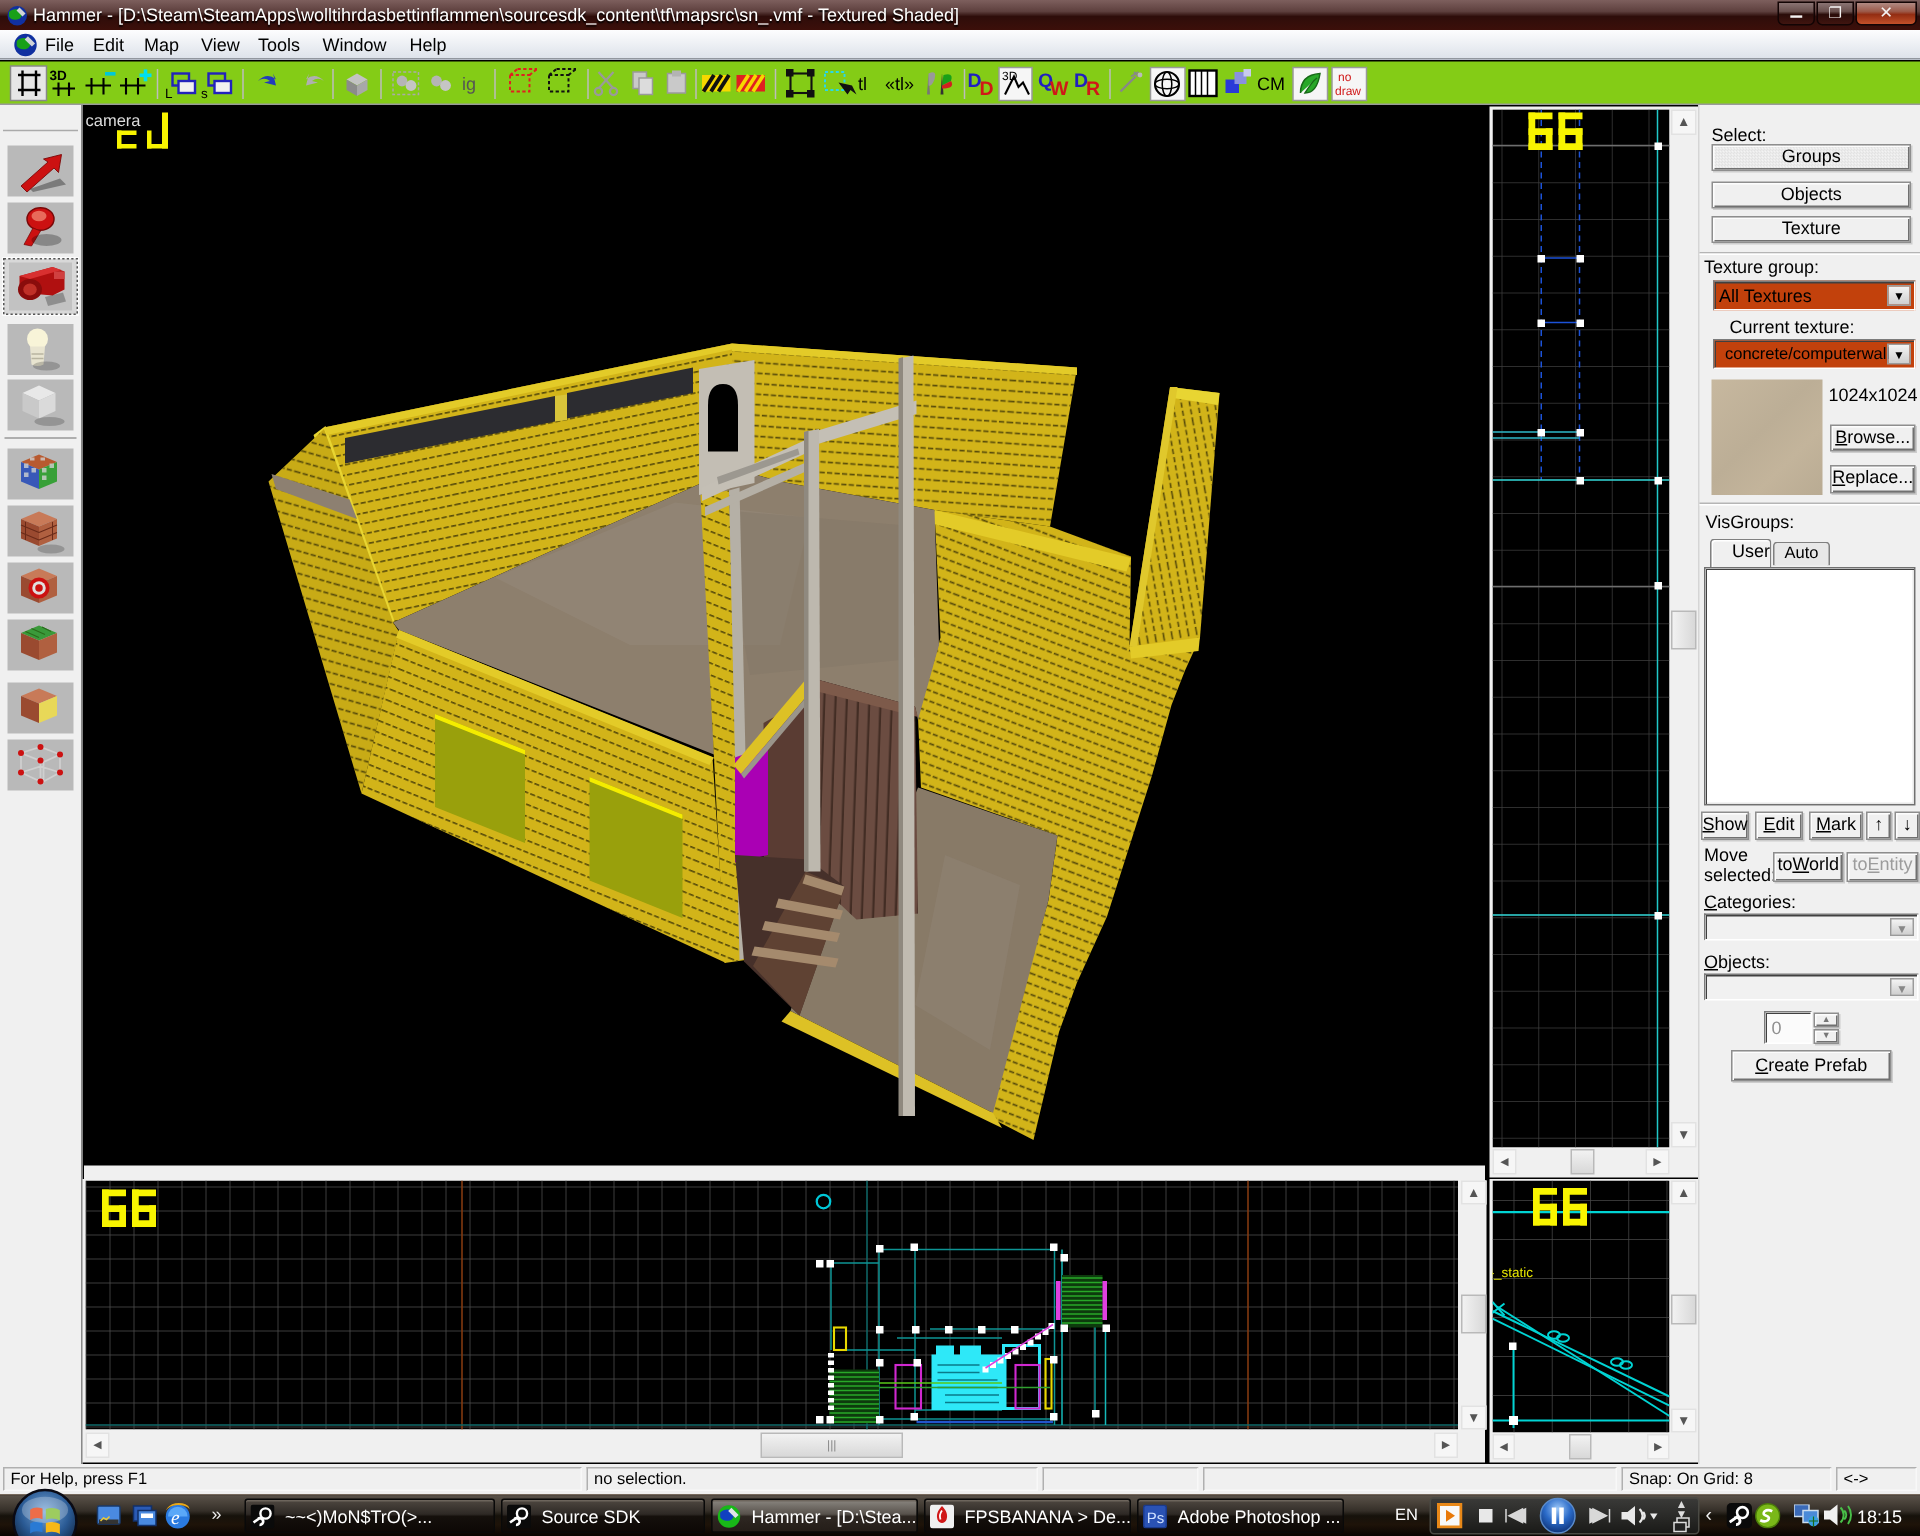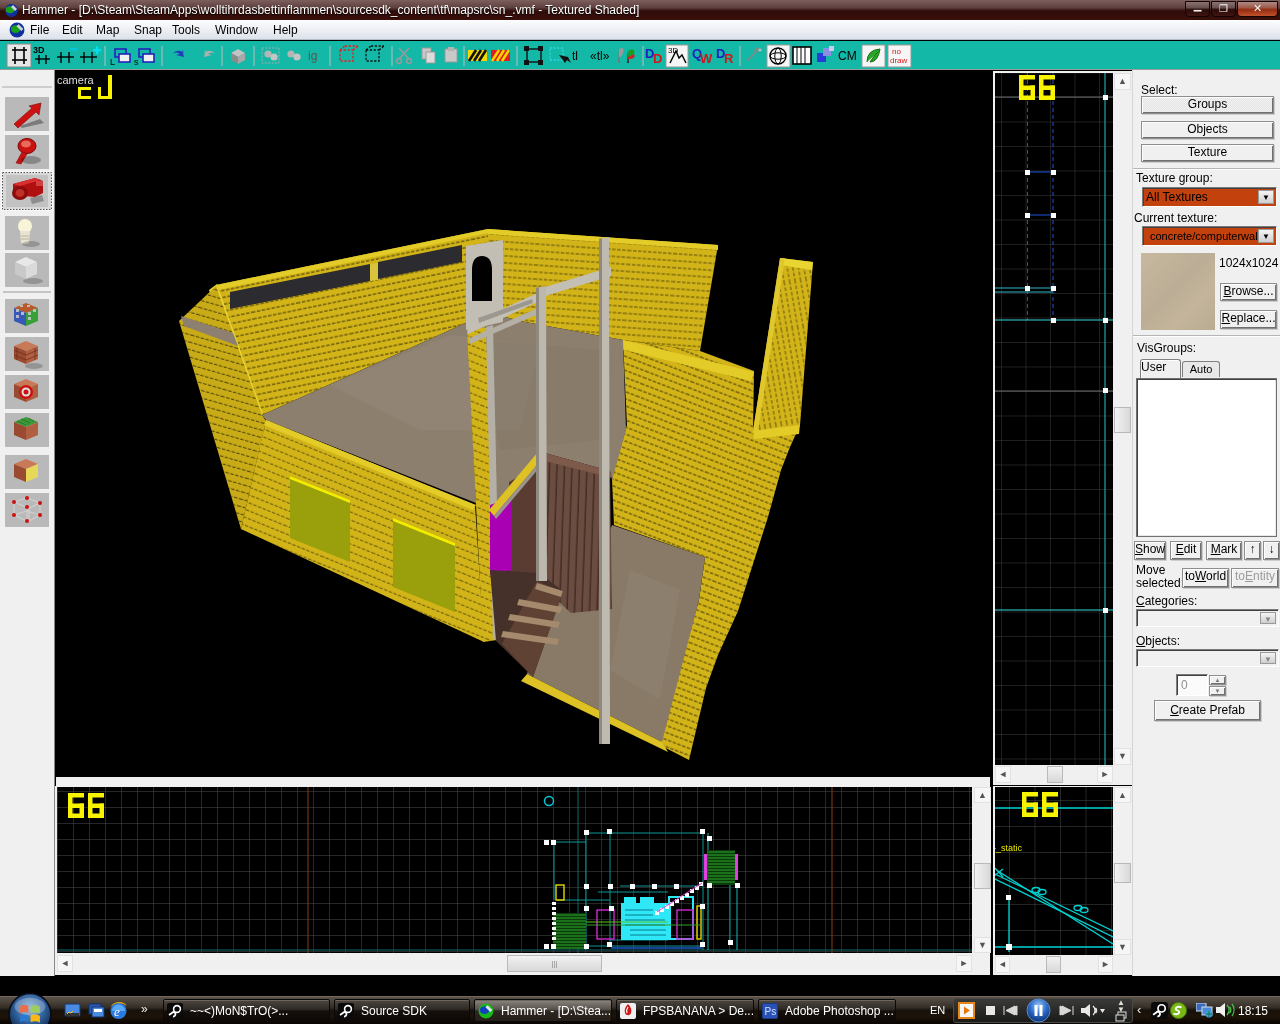--- a/index.html
+++ b/index.html
@@ -7,21 +7,21 @@
 
 #title{left:0;top:0;width:1280px;height:20px;background:linear-gradient(#7d5f5d 0%,#5e403e 38%,#2e0d0a 55%,#3c0f0a 100%);color:#fff;font-size:12px}
 #title .txt{position:absolute;left:22px;top:3px;text-shadow:0 1px 1px #000}
 .winbtn{position:absolute;top:1px;height:16px;border:1px solid #120404;border-radius:0 0 4px 4px;background:linear-gradient(#8a7473 0%,#69504e 40%,#2a0c09 55%,#401510 100%)}
 #btnmin{left:1185px;width:25px}#btnmax{left:1211px;width:25px}#btncls{left:1237px;width:41px;background:linear-gradient(#b08a83 0%,#9c5a4a 40%,#932d12 55%,#c2512a 100%)}
 .winbtn span{position:absolute;left:0;right:0;text-align:center;color:#f4f2f2;font-size:10px;top:1px}
 
 #menubar{left:0;top:20px;width:1280px;height:20px;background:linear-gradient(#fdfdfe,#dde2ea);border-bottom:1px solid #b6bcc7;font-size:12px;color:#000}
 #menubar .mi{position:absolute;top:3px}
 
-#toolbar{left:0;top:41px;width:1280px;height:29px;background:#14b8a6;border-bottom:1px solid #9a9a9a}
+#toolbar{left:0;top:41px;width:1280px;height:29px;background:#84cc16;border-bottom:1px solid #9a9a9a}
 
 #palette{left:0;top:70px;width:55px;height:906px;background:#f0f0f0;border-right:1px solid #888}
 
 .vp{background:#000}
 #vp3d{left:56px;top:71px;width:934px;height:706px}
 #gap3d{left:56px;top:777px;width:934px;height:10px;background:#f0f0f0}
 #vpTR{left:993px;top:71px;width:139px;height:714px;background:#f0f0f0}
 #vpBL{left:55px;top:786px;width:935px;height:189px;background:#f0f0f0}
 #vpBR{left:993px;top:786px;width:139px;height:189px;background:#f0f0f0}
 
@@ -66,21 +66,21 @@
   </div>
   <div class="abs" id="menubar">
     <svg class="abs" style="left:9px;top:2px" width="16" height="16" viewBox="0 0 15 15">
         <circle cx="7.5" cy="7.5" r="7" fill="#1030a0"></circle>
         <path d="M2 5 C4 3 7 2.5 9 4 C11 5 11 8 9 9.5 C6 11 3 10 2 8 Z" fill="#18a018"></path>
         <path d="M9 2 L13.5 6.5 L11.5 8.5 L7 4 Z" fill="#cfd3d8"></path>
       </svg>
     <span class="mi" style="left:30px">File</span>
       <span class="mi" style="left:62px">Edit</span>
       <span class="mi" style="left:96px">Map</span>
-      <span class="mi" style="left:134px">Snap</span>
+      <span class="mi" style="left:134px">View</span>
       <span class="mi" style="left:172px">Tools</span>
       <span class="mi" style="left:215px">Window</span>
       <span class="mi" style="left:273px">Help</span>
   </div>
   <div class="abs" id="toolbar">
    <svg width="1280" height="29" viewBox="0 0 1280 29">
 
     <rect x="7" y="3" width="24" height="23" fill="#e6e6e6" stroke="#888"></rect>
     <g stroke="#000" stroke-width="1.6">
           <line x1="12" y1="9" x2="27" y2="9"></line>
@@ -734,29 +734,29 @@
    </div>
   </div>
   <div class="abs" id="rpanel">
     <div class="rp" style="left:8px;top:13px">Select:</div>
     <div class="btn3d" style="left:8px;top:26px;width:133px;height:18px;background:repeating-conic-gradient(#f4f4f4 0% 25%,#e2e2e2 0% 50%) 0 0/2px 2px">Groups</div>
     <div class="btn3d" style="left:8px;top:51px;width:133px;height:18px">Objects</div>
     <div class="btn3d" style="left:8px;top:74px;width:133px;height:18px">Texture</div>
     <div class="groove" style="left:0;top:98px;width:148px"></div>
     <div class="rp" style="left:3px;top:101px">Texture group:</div>
     <div class="sunk" style="left:9px;top:117px;width:135px;height:20px;font-size:12px;padding:2px 3px">All Textures<span class="cmbarrow">▼</span></div>
-    <div class="rp" style="left:1px;top:141px">Current texture:</div>
+    <div class="rp" style="left:20px;top:141px">Current texture:</div>
     <div class="sunk" style="left:9px;top:156px;width:135px;height:20px;font-size:11px;padding:3px 3px 2px 7px;white-space:nowrap;overflow:hidden">concrete/computerwalll<span class="cmbarrow">▼</span></div>
     <div class="rp" style="left:8px;top:183px;width:74px;height:77px;background:linear-gradient(135deg,#c7b89f,#bcae96 45%,#c3b49b 70%,#b9ab93)"></div>
     <div class="rp" style="left:86px;top:186px">1024x1024</div>
     <div class="btn3d" style="left:87px;top:213px;width:57px;height:18px"><u>B</u>rowse...</div>
     <div class="btn3d" style="left:87px;top:240px;width:57px;height:19px"><u>R</u>eplace...</div>
     <div class="groove" style="left:0;top:265px;width:148px"></div>
     <div class="rp" style="left:4px;top:271px">VisGroups:</div>
-    <div class="rp" style="left:7px;top:289px;width:41px;height:19px;background:#f0f0f0;border:1px solid #808080;border-bottom:none;border-radius:3px 3px 0 0;text-align:left;box-shadow:inset 1px 1px 0 #fff">User</div>
+    <div class="rp" style="left:7px;top:289px;width:41px;height:19px;background:#f0f0f0;border:1px solid #808080;border-bottom:none;border-radius:3px 3px 0 0;text-align:right;box-shadow:inset 1px 1px 0 #fff">User</div>
     <div class="rp" style="left:49px;top:291px;width:38px;height:16px;background:#e8e8e8;border:1px solid #808080;border-bottom:none;border-radius:3px 3px 0 0;text-align:center;font-size:11px;padding-top:1px">Auto</div>
     <div class="rp" style="left:3px;top:308px;width:141px;height:159px;background:#fff;border:1px solid #707070;box-shadow:inset 1px 1px 0 #404040,inset -1px -1px 0 #e8e8e8"></div>
     <div class="btn3d" style="left:1px;top:471px;width:32px;height:19px"><u>S</u>how</div>
     <div class="btn3d" style="left:37px;top:471px;width:32px;height:19px"><u>E</u>dit</div>
     <div class="btn3d" style="left:73px;top:471px;width:36px;height:19px"><u>M</u>ark</div>
     <div class="btn3d" style="left:111px;top:471px;width:17px;height:19px;font-weight:bold">↑</div>
     <div class="btn3d" style="left:130px;top:471px;width:17px;height:19px;font-weight:bold">↓</div>
     <div class="rp" style="left:3px;top:494px;line-height:13px">Move<br>selected:</div>
     <div class="btn3d" style="left:49px;top:498px;width:47px;height:20px;color:#000000">to<u>W</u>orld</div>
     <div class="btn3d" style="left:98px;top:498px;width:48px;height:20px;color:#9c9c9c">to<u>E</u>ntity</div>
@@ -766,20 +766,28 @@
       </div>
     <div class="rp" style="left:3px;top:564px"><u>O</u>bjects:</div>
     <div class="sunk" style="left:3px;top:579px;width:143px;height:18px;background:#f1f1f1">
         <span class="cmbarrow" style="color:#888">▼</span>
       </div>
     <div class="sunk" style="left:43px;top:604px;width:32px;height:22px;color:#909090;padding:3px 4px;font-size:12px;background:#fbfbfb">0</div>
     <div class="btn3d" style="left:76px;top:605px;width:17px;height:10px;font-size:6px;color:#777;line-height:9px">▲</div>
     <div class="btn3d" style="left:76px;top:616px;width:17px;height:10px;font-size:6px;color:#777;line-height:9px">▼</div>
     <div class="btn3d" style="left:21px;top:630px;width:107px;height:21px;padding-top:2px"><u>C</u>reate Prefab</div>
   </div>
+  <div class="abs" id="status">
+    <div class="spanel" style="left:2px;width:386px">For Help, press F1</div>
+    <div class="spanel" style="left:391px;width:301px">no selection.</div>
+    <div class="spanel" style="left:695px;width:104px"></div>
+    <div class="spanel" style="left:802px;width:276px"></div>
+    <div class="spanel" style="left:1081px;width:140px">Snap: On Grid: 8</div>
+    <div class="spanel" style="left:1224px;width:54px">&lt;-&gt;</div>
+  </div>
   <div class="abs" id="taskbar">
     <svg class="abs" style="left:8px;top:-5px" width="44" height="38" viewBox="0 0 40 34">
       <defs>
           <radialGradient id="orb" cx="50%" cy="35%" r="70%">
             <stop offset="0%" stop-color="#7aa8d8"></stop>
             <stop offset="55%" stop-color="#2a5a94"></stop>
             <stop offset="100%" stop-color="#0c1c34"></stop>
           </radialGradient>
         </defs>
       <circle cx="20" cy="20" r="19" fill="url(#orb)" stroke="#0a0a14" stroke-width="1.5"></circle>

